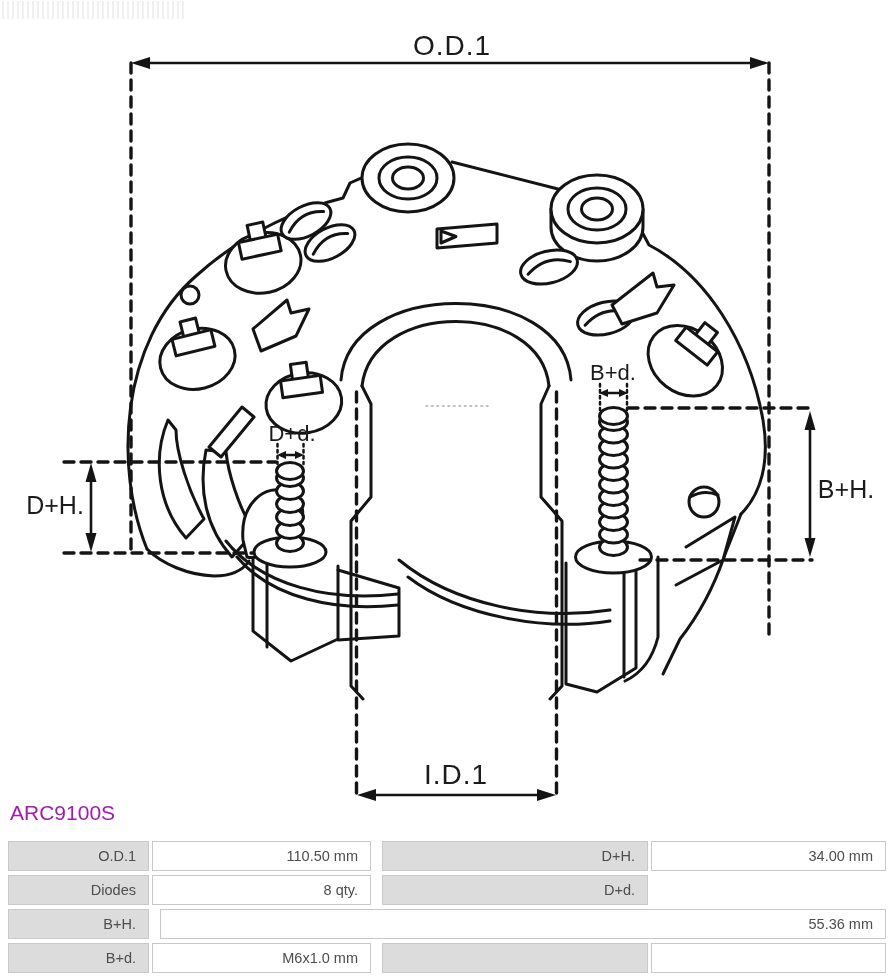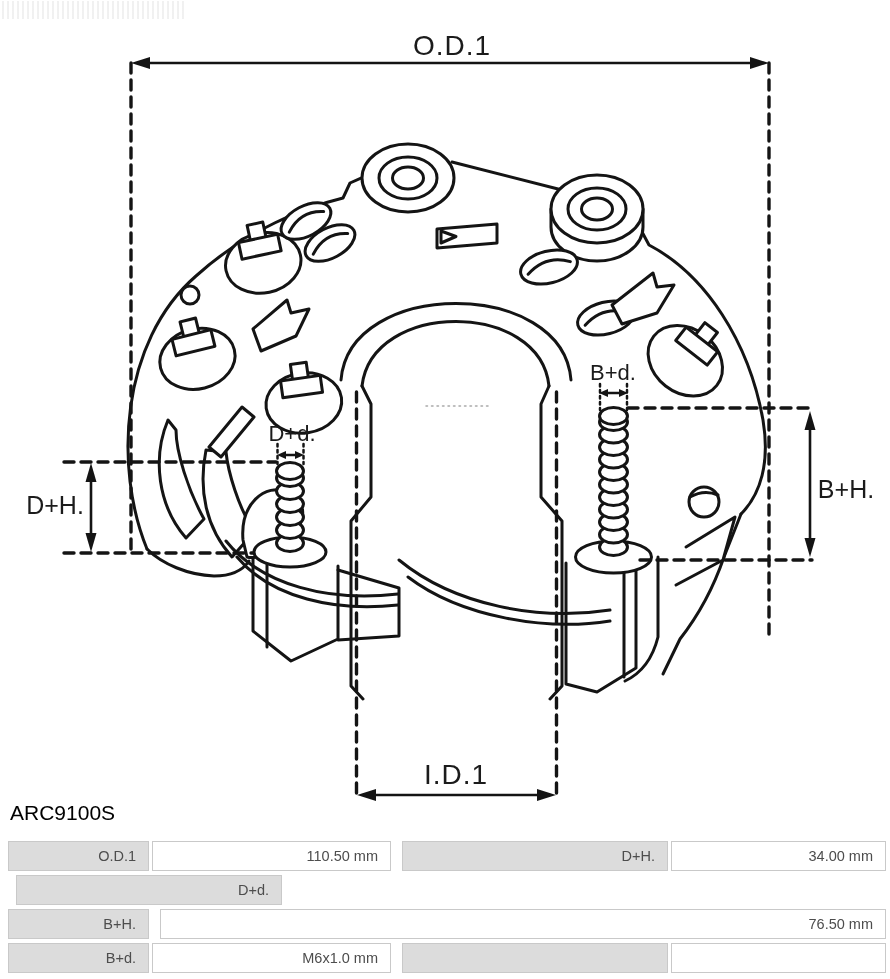--- a/index.html
+++ b/index.html
@@ -2,27 +2,27 @@
 <html><head>
 <meta charset="utf-8">
 <style>
   html,body{margin:0;padding:0;background:#fff;}
   body{width:890px;height:979px;position:relative;font-family:"Liberation Sans",sans-serif;overflow:hidden;}
   .drawing{position:absolute;left:0;top:0;}
   .dim-label{font-family:"Liberation Sans",sans-serif;fill:#1b1b1b;}
   .dim-big{font-size:28px;letter-spacing:1px;}
   .dim-med{font-size:25px;}
   .dim-small{font-size:22px;}
-  .part-number{position:absolute;left:10px;top:801px;font-size:21px;color:#000000;font-weight:500;}
+  .part-number{position:absolute;left:10px;top:801px;font-size:21px;color:#a21caf;font-weight:500;}
   .spec-table{position:absolute;left:8px;top:841px;width:878px;}
   .spec-row{display:flex;gap:3px;margin-bottom:4px;}
   .cell{box-sizing:border-box;border:1px solid #c9c9c9;height:30px;display:flex;align-items:center;
         justify-content:flex-end;padding-right:12px;font-size:14.5px;color:#4d4d4d;background:#fff;}
   .cell.label{background:#dcdcdc;}
-  .w1{width:141px;} .w2{width:239px;} .spacer{width:5px;} .w3{width:266px;} .w4{flex:1;}
+  .w1{width:141px;} .w2{width:219px;} .spacer{width:5px;} .w3{width:266px;} .w4{flex:1;}
   .scan-artifact{position:absolute;left:2px;top:1px;width:185px;height:18px;opacity:.12;
      background:repeating-linear-gradient(90deg,#888 0 2px,transparent 2px 5px);}
 </style>
 </head>
 <body>
 
 <div class="scan-artifact"></div>
 
 <svg class="drawing" width="890" height="808" viewBox="0 0 890 808">
   <g fill="none" stroke="#141414" stroke-width="3" stroke-linecap="round" stroke-linejoin="round">
@@ -214,27 +214,29 @@
 
 <div class="spec-table">
   <div class="spec-row">
     <div class="cell label w1">O.D.1</div>
     <div class="cell value w2">110.50 mm</div>
     <div class="spacer"></div>
     <div class="cell label w3">D+H.</div>
     <div class="cell value w4">34.00 mm</div>
   </div>
   <div class="spec-row">
+    <div class="cell label w1">Diodes</div>
+    <div class="cell value w2">8 qty.</div>
     <div class="spacer"></div>
     <div class="cell label w3">D+d.</div>
   </div>
   <div class="spec-row">
     <div class="cell label w1">B+H.</div>
     <div class="spacer"></div>
-    <div class="cell value w4">76.50 mm</div>
+    <div class="cell value w4">55.36 mm</div>
   </div>
   <div class="spec-row">
     <div class="cell label w1">B+d.</div>
     <div class="cell value w2">M6x1.0 mm</div>
     <div class="spacer"></div>
     <div class="cell label w3"></div>
     <div class="cell value w4"></div>
   </div>
 </div>
 

